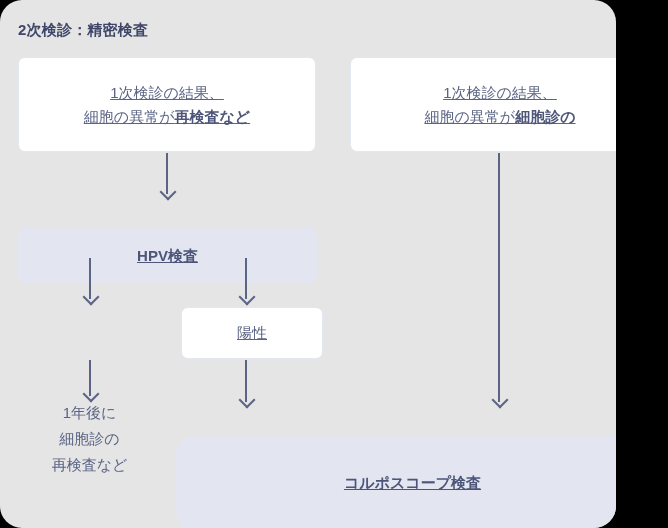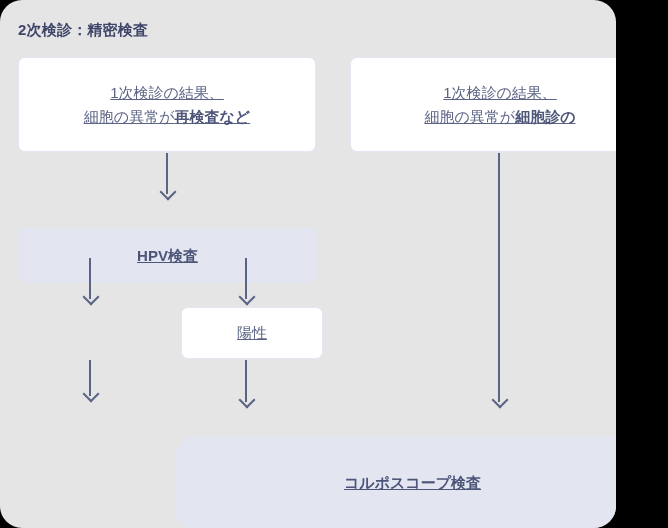--- a/index.html
+++ b/index.html
@@ -136,20 +136,25 @@
 
   <div class="node filled" id="node-hpv">
     <span>HPV検査</span>
   </div>
 
 
   <div class="node outline" id="node-positive">
     <span>陽性</span>
   </div>
 
+  <div id="node-recheck">
+    <span>1年後に</span><br>
+    <span>細胞診の</span><br>
+    <span>再検査など</span>
+  </div>
 
   <div class="node filled" id="node-colpo">
     <span>コルポスコープ検査</span>
   </div>
 
   <div class="conn" id="conn-mild-hpv">
     <div class="shaft" style="height:41px"></div>
     <div class="head" style="top:33px"></div>
   </div>
 

